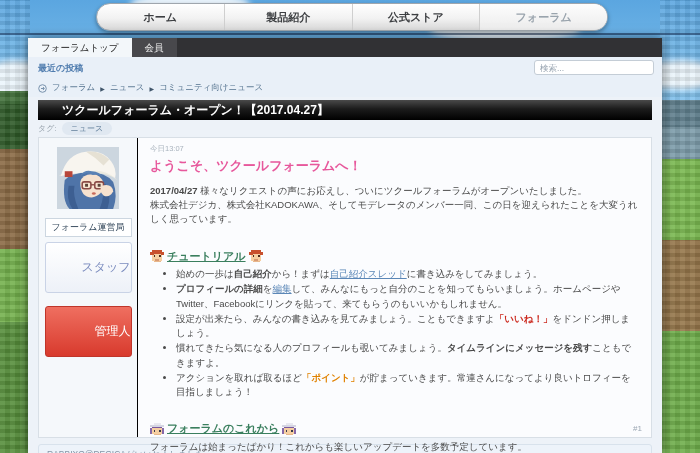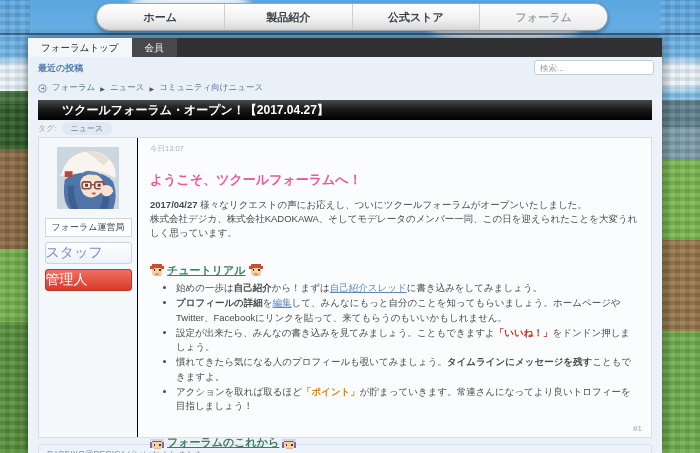--- a/index.html
+++ b/index.html
@@ -71,29 +71,29 @@
     padding: 1px 9px; cursor: pointer; }
 
   
   .post { position: relative; margin: 0 10px; background: #fbfcfe;
     border: 1px solid #d8dfe6; display: flex; height: 301px; }
   .post-left { width: 99px; background: #f5f8fb; border-right: 1px solid #000000;
     padding: 9px 6px; display: flex; flex-direction: column; align-items: center; }
   .avatar { width: 62px; height: 62px; cursor: pointer; }
   .username { margin-top: 9px; width: 87px; background: #fff; border: 1px solid #ccd6e0;
     text-align: center; font-size: 9px; color: #33475a; padding: 2px 0; cursor: pointer; }
-  .badge { width: 87px; text-align: left; font-size: 14px; border-radius: 3px; padding: 1px 0; }
+  .badge { width: 87px; text-align: right; font-size: 12px; border-radius: 3px; padding: 16px 0; }
   .badge-staff { margin-top: 5px; color: #7b8cbe; border: 1px solid #c9d3e6;
     background: linear-gradient(180deg,#fff,#edf1f8); }
-  .badge-admin { margin-top: 5px; color: #fff; border: 1px solid #bf352a;
+  .badge-admin { margin-top: 13px; color: #fff; border: 1px solid #bf352a;
     background: linear-gradient(180deg,#ef6f60,#d83a2d); }
 
   .post-body { flex: 1; padding: 5px 12px 12px; font-size: 9.5px; color: #4a4a4a; line-height: 1.5; }
   .timestamp { font-size: 7.5px; color: #a9b3bd; }
-  .post-heading { color: #e7589c; font-size: 13px; font-weight: bold; margin: 16px 0 8px; }
+  .post-heading { color: #e7589c; font-size: 13px; font-weight: bold; margin: 2px 0 8px; }
   .para { margin-bottom: 7px; margin-top: 8px; }
   .section-head { display: flex; align-items: flex-end; gap: 3px; margin: 21px 0 3px; }
   .section-link { color: #3a7f5e; font-size: 11px; font-weight: bold;
     text-decoration: underline; cursor: pointer; }
   .sprite { width: 14px; height: 14px; }
   ul.bullets { margin: 1px 0 4px 26px; }
   ul.bullets li { margin-bottom: 1px; }
   .b { font-weight: bold; }
   .red { color: #cc2a1f; font-weight: bold; }
   .orange { color: #e08200; font-weight: bold; }

